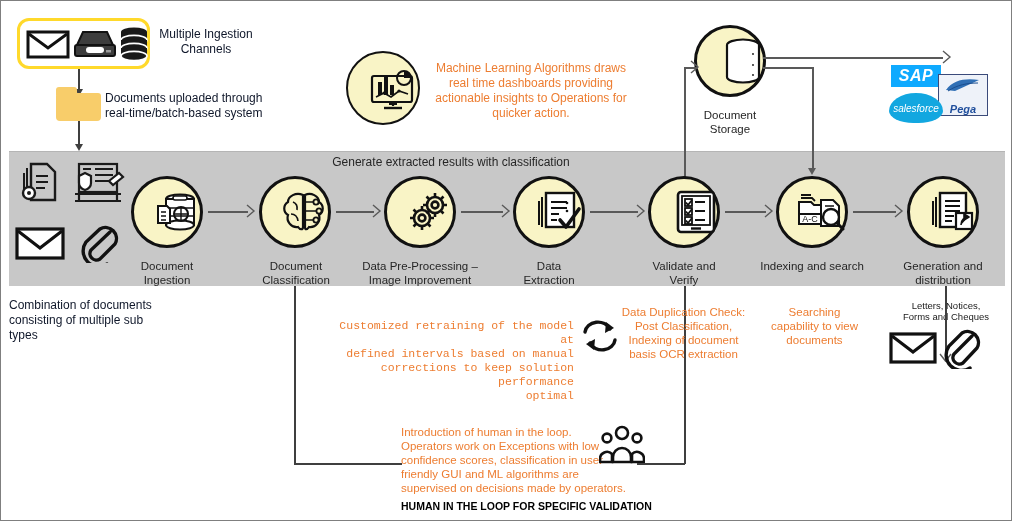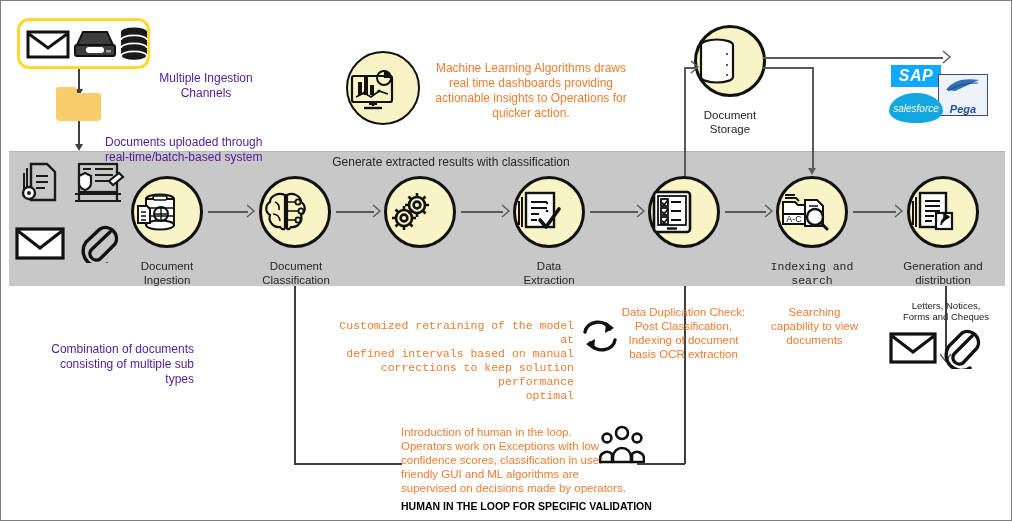--- a/index.html
+++ b/index.html
@@ -28,29 +28,29 @@
   }
   .folder:before{
     content:"";position:absolute;left:0;top:-6px;width:46%;height:8px;
     background:#f8cd6a;border-radius:3px 3px 0 0;
   }
   
   .node{
     border-radius:50%;
     background:#f9f4c6;
     border:3px solid #111111;
-    display:flex;align-items:center;justify-content:flex-start;
+    display:flex;align-items:center;justify-content:flex-end;
   }
   .node svg{display:block;}
   .node-label{
     text-align:center;color:#262626;font-size:11.5px;line-height:13.5px;
     white-space:pre-line;
   }
   
-  .t-black{color:#4c1d95;font-size:12px;line-height:15px;white-space:pre-line;margin-top:44px;}
+  .t-black{color:#0f172a;font-size:12px;line-height:15px;white-space:pre-line;}
   .t-orange{color:#ED7D31;font-size:11.5px;line-height:14px;white-space:pre-line;}
   .t-orange-b{color:#ED7D31;font-size:12px;line-height:15px;white-space:pre-line;}
   .t-small{color:#1a1a1a;font-size:9.5px;line-height:11px;white-space:pre-line;}
   .t-bold{color:#000;font-size:10.5px;line-height:13px;font-weight:bold;white-space:pre-line;}
   .band-title{color:#262626;font-size:12px;}
   
   .ln-v{background:#595959;width:1.6px;}
   .ln-h{background:#595959;height:1.6px;}
   .ln-v-d{background:#3f3f3f;width:1.6px;}
   .ln-h-d{background:#3f3f3f;height:1.6px;}
@@ -241,20 +241,22 @@
         <circle cx="30" cy="16" r="3.4"></circle>
         <path d="M30 4 v4 M30 24 v4 M18 16 h4 M38 16 h4 M21.5 7.5 l3 3 M35.5 21.5 l3 3 M38.5 7.5 l-3 3 M24.5 21.5 l-3 3"></path>
       </g>
       <g fill="none" stroke="#111" stroke-width="2.6">
         <circle cx="17" cy="29" r="8"></circle>
         <circle cx="17" cy="29" r="3.4"></circle>
         <path d="M17 17 v4 M17 37 v4 M5 29 h4 M25 29 h4 M8.5 20.5 l3 3 M22.5 34.5 l3 3 M25.5 20.5 l-3 3 M11.5 34.5 l-3 3"></path>
       </g>
     </svg>
   </div>
+  <div class="abs node-label" style="left:353px;top:259px;width:132px;">Data Pre-Processing –
+Image Improvement</div>
 
   <div class="abs node" style="left:512px;top:175px;width:72px;height:72px;">
     <svg width="46" height="46" viewBox="0 0 46 46">
       <rect x="10" y="4" width="28" height="34" fill="#fff" stroke="#111" stroke-width="2.4"></rect>
       <path d="M6 8 v30 M3 12 v24" stroke="#111" stroke-width="2"></path>
       <path d="M15 13 h16 M15 19 h16 M15 25 h8 M15 31 h6" stroke="#111" stroke-width="2.2"></path>
       <circle cx="31" cy="14" r="1.3" fill="#111"></circle>
         <circle cx="31" cy="22" r="1.3" fill="#111"></circle>
       <path d="M24 31 l6 7 l13 -18" fill="none" stroke="#111" stroke-width="3.6" stroke-linecap="round" stroke-linejoin="round"></path>
     </svg>
@@ -269,34 +271,36 @@
       <rect x="10" y="10" width="7" height="7" fill="#fff" stroke="#111" stroke-width="1.8"></rect>
       <path d="M11 13.5 l2 2.5 l4 -5" fill="none" stroke="#111" stroke-width="1.8"></path>
       <rect x="10" y="19" width="7" height="7" fill="#fff" stroke="#111" stroke-width="1.8"></rect>
       <path d="M11 22.5 l2 2.5 l4 -5" fill="none" stroke="#111" stroke-width="1.8"></path>
       <rect x="10" y="28" width="7" height="7" fill="#fff" stroke="#111" stroke-width="1.8"></rect>
       <path d="M11 31.5 l2 2.5 l4 -5" fill="none" stroke="#111" stroke-width="1.8"></path>
       <path d="M20 13 h10 M20 22 h10 M20 31 h10" stroke="#111" stroke-width="1.8"></path>
       <path d="M16 39.5 h10" stroke="#111" stroke-width="2.4"></path>
     </svg>
   </div>
+  <div class="abs node-label" style="left:633px;top:259px;width:100px;">Validate and
+Verify</div>
 
   <div class="abs node" style="left:775px;top:175px;width:72px;height:72px;">
     <svg width="50" height="44" viewBox="0 0 50 44">
       <path d="M4 12 h12 l3 3 h10 v18 H4 z" fill="#fff" stroke="#111" stroke-width="2"></path>
       <path d="M6 8 h11 l3 3 M6 5 h10" stroke="#111" stroke-width="1.8" fill="none"></path>
       <rect x="4" y="24" width="22" height="10" fill="#fff" stroke="#111" stroke-width="2"></rect>
       <text x="15" y="32" font-size="9" font-family="Liberation Sans, sans-serif" text-anchor="middle" fill="#111">A-C</text>
       <path d="M26 10 h12 l6 6 v20 h-18 z" fill="#fff" stroke="#111" stroke-width="2"></path>
       <path d="M30 16 h9 M30 21 h9 M30 26 h6" stroke="#111" stroke-width="1.6"></path>
       <circle cx="36" cy="27" r="8" fill="#fff" stroke="#111" stroke-width="2.4"></circle>
       <path d="M42 33 l6 6" stroke="#111" stroke-width="3" stroke-linecap="round"></path>
     </svg>
   </div>
-  <div class="abs node-label" style="left:756px;top:259px;width:110px;font-family:Liberation Mono, monospace;">Indexing and search</div>
+  <div class="abs node-label" style="left:756px;top:259px;width:110px;">Indexing and search</div>
 
   <div class="abs node" style="left:906px;top:175px;width:72px;height:72px;">
     <svg width="46" height="46" viewBox="0 0 46 46">
       <rect x="10" y="4" width="26" height="34" fill="#fff" stroke="#111" stroke-width="2.4"></rect>
       <path d="M6 8 v30 M3 12 v24" stroke="#111" stroke-width="2"></path>
       <path d="M15 12 h15 M15 17 h15 M15 22 h15 M15 27 h9 M15 32 h7" stroke="#111" stroke-width="1.8"></path>
       <rect x="26" y="24" width="16" height="16" fill="#fff" stroke="#111" stroke-width="2.2"></rect>
       <path d="M31 36 c0 -6 4 -8 7 -8 M34 25 l5 3 l-5 3 z" fill="#111" stroke="#111" stroke-width="1.6" stroke-linejoin="round"></path>
     </svg>
   </div>
@@ -326,21 +330,21 @@
   <div class="abs ln-h" style="left:724px;top:210px;width:41px;"></div>
   <svg class="abs" style="left:760px;top:203px;" width="14" height="14" viewBox="0 0 14 14">
       <polyline class="chev" points="4,1 11,7 4,13"></polyline>
     </svg>
 
   <div class="abs ln-h" style="left:852px;top:210px;width:43px;"></div>
   <svg class="abs" style="left:890px;top:203px;" width="14" height="14" viewBox="0 0 14 14">
       <polyline class="chev" points="4,1 11,7 4,13"></polyline>
     </svg>
 
-  <div class="abs t-black" style="left:8px;top:297px;width:185px;text-align:right;">Combination of documents
+  <div class="abs t-black" style="left:8px;top:297px;width:185px;text-align:left;">Combination of documents
 consisting of multiple sub
 types</div>
 
   <div class="abs ln-v-d" style="left:293px;top:285px;height:178px;"></div>
 
   <div class="abs t-orange" style="left:325px;top:318px;width:248px;text-align:right;font-family:Liberation Mono, monospace;">Customized retraining of the model at
 defined intervals based on manual
 corrections to keep solution performance
 optimal</div>
   <svg class="abs" style="left:578px;top:315px;" width="42" height="40" viewBox="0 0 42 40">

